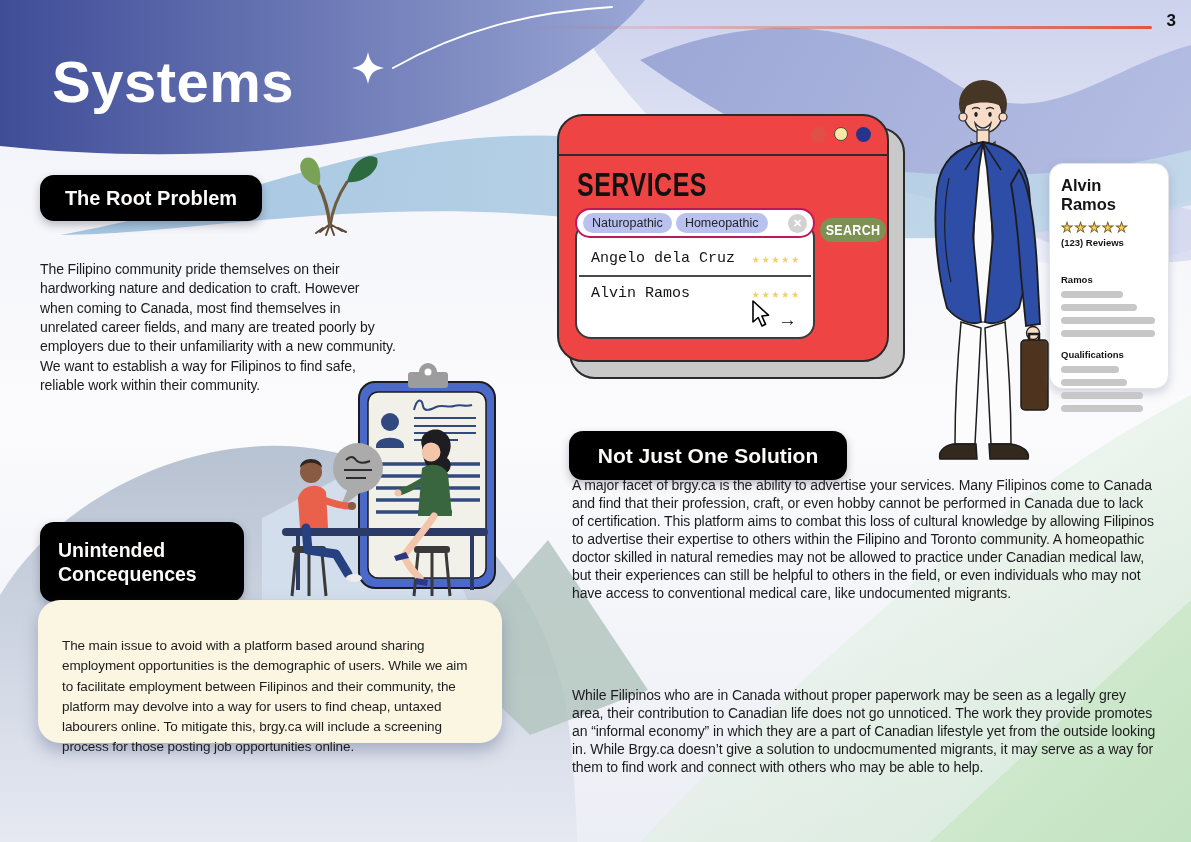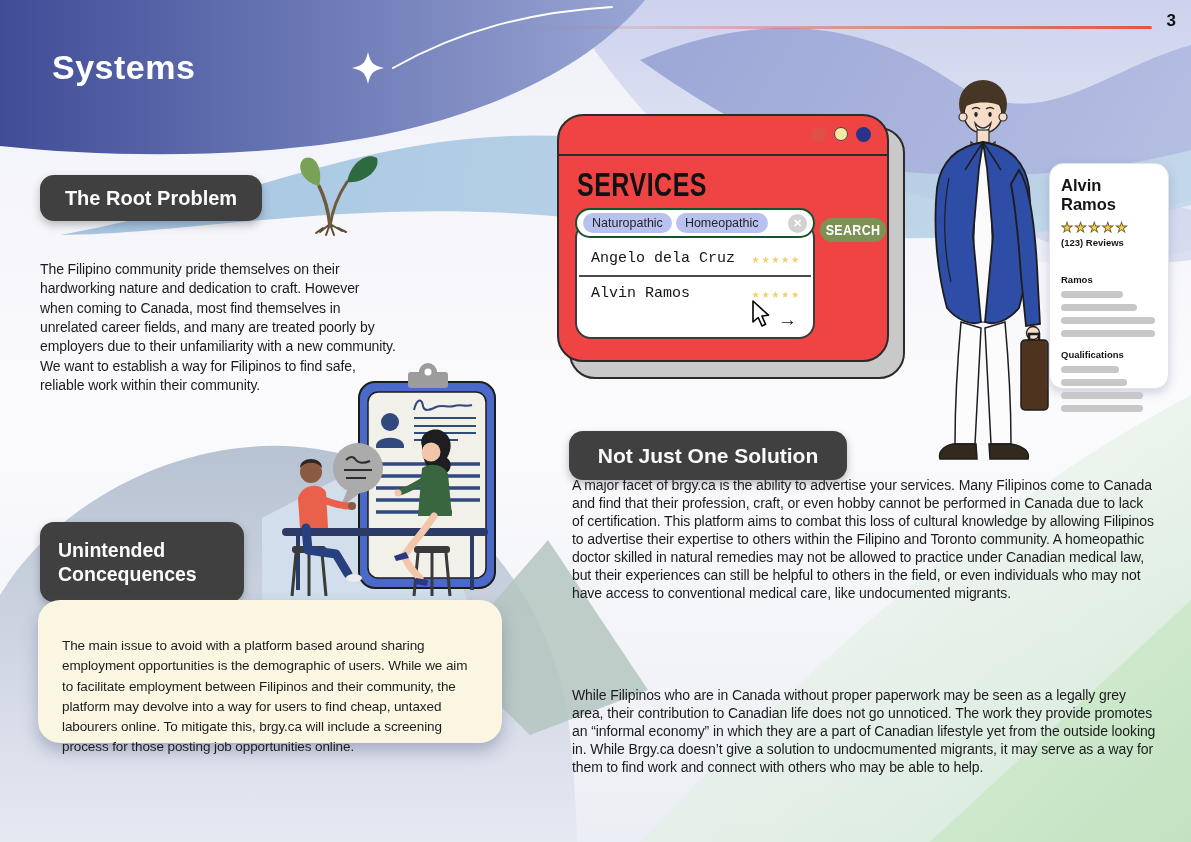--- a/index.html
+++ b/index.html
@@ -6,24 +6,24 @@
   .page{
     position:relative;width:1191px;height:842px;overflow:hidden;
     background:#f7f8fb;font-family:"Liberation Sans",sans-serif;color:#1c1c1e;
   }
   .bg{position:absolute;inset:0;z-index:0;}
   
   .red-rule{position:absolute;left:522px;top:26px;width:630px;height:3px;border-radius:2px;z-index:3;
     background:linear-gradient(to right, rgba(226,107,87,0), rgba(223,88,68,1));}
   .page-num{position:absolute;top:11px;right:15px;font-size:17px;font-weight:700;color:#111;z-index:3;}
   
-  .main-title{position:absolute;left:52px;top:48px;margin:0;font-size:34px;font-weight:700;color:#fff;
+  .main-title{position:absolute;left:52px;top:48px;margin:0;font-size:58px;font-weight:700;color:#fff;
     letter-spacing:.5px;z-index:3;}
   
-  .red-btn{position:absolute;background:#404040;color:#fdfbfa;font-weight:600;border-radius:14px;
+  .red-btn{position:absolute;background:#000000;color:#fdfbfa;font-weight:600;border-radius:14px;
     box-shadow:0 4px 8px rgba(40,40,60,.3);z-index:4;display:flex;align-items:center;}
   .btn-root{left:40px;top:175px;width:222px;height:46px;font-size:20px;justify-content:center;}
   .btn-unintended{left:40px;top:522px;width:186px;height:80px;font-size:19.5px;line-height:1.25;padding-left:18px;}
   .btn-solution{left:569px;top:431px;width:278px;height:49px;font-size:21px;justify-content:center;}
   
   .body-text{position:absolute;margin:0;font-size:14px;line-height:1.38;letter-spacing:-.1px;color:#1b1b1d;z-index:3;}
   .p-root{left:40px;top:260px;width:356px;}
   .p-sol1{left:572px;top:476px;width:585px;line-height:1.29;}
   .p-sol2{left:572px;top:686px;width:585px;line-height:1.29;}
   
@@ -37,21 +37,21 @@
   .win{position:absolute;inset:0;background:#ef4444;border:2px solid #2b2b2b;border-radius:26px;}
   .titlebar{height:38px;border-bottom:2px solid #2b2b2b;position:relative;}
   .dots{position:absolute;top:11px;right:16px;display:flex;gap:8px;}
   .dot{width:15px;height:15px;border-radius:50%;}
   .dot-red{background:#df5147;}
   .dot-yellow{background:#f7e8a4;border:1.5px solid #4a4a4a;width:12px;height:12px;}
   .dot-blue{background:#27348b;}
   .svc-title{position:absolute;left:18px;top:50px;font-size:25px;font-weight:700;letter-spacing:.5px;
     transform:scaleY(1.3);transform-origin:left top;color:#111;}
   .condensed{display:inline-block;}
-  .search-pill{position:absolute;left:16px;top:92px;width:240px;height:30px;background:#fff;border:2px solid #14532d;
+  .search-pill{position:absolute;left:16px;top:92px;width:240px;height:30px;background:#fff;border:2px solid #be185d;
     border-radius:17px;z-index:2;display:flex;align-items:center;padding:0 6px;box-sizing:border-box;}
   .tag{background:#b9c2ee;color:#24242a;border-radius:11px;font-size:12.5px;padding:3px 9px;margin-right:4px;white-space:nowrap;}
   .close-x{margin-left:auto;width:19px;height:19px;border-radius:50%;background:#d2d2d2;color:#fff;font-size:11px;
     font-weight:700;display:flex;align-items:center;justify-content:center;}
   .search-btn{position:absolute;left:261px;top:95px;width:66px;height:24px;background:#7e9155;border:none;border-radius:12px;
     color:#fff;font-weight:700;font-size:12.5px;display:flex;align-items:center;justify-content:center;
     font-family:"Liberation Sans",sans-serif;letter-spacing:.3px;margin-top:7px;}
   .search-btn span{transform:scaleY(1.2);display:inline-block;}
   .results-panel{position:absolute;left:16px;top:106px;width:240px;background:#fff;border:2px solid #3b3b3b;
     border-radius:16px;z-index:1;padding-top:18px;box-sizing:border-box;}

